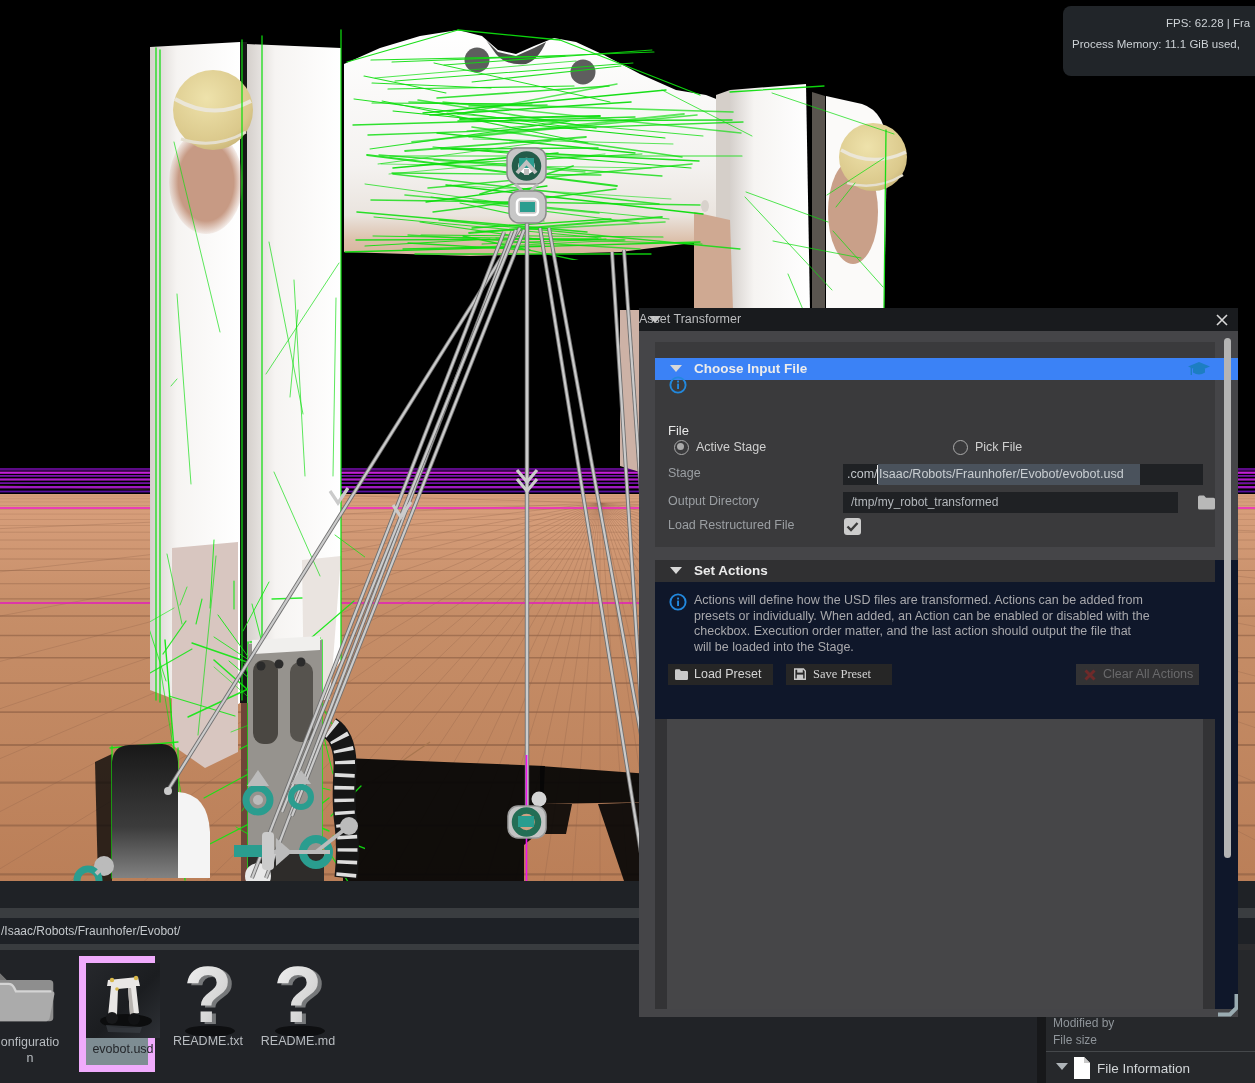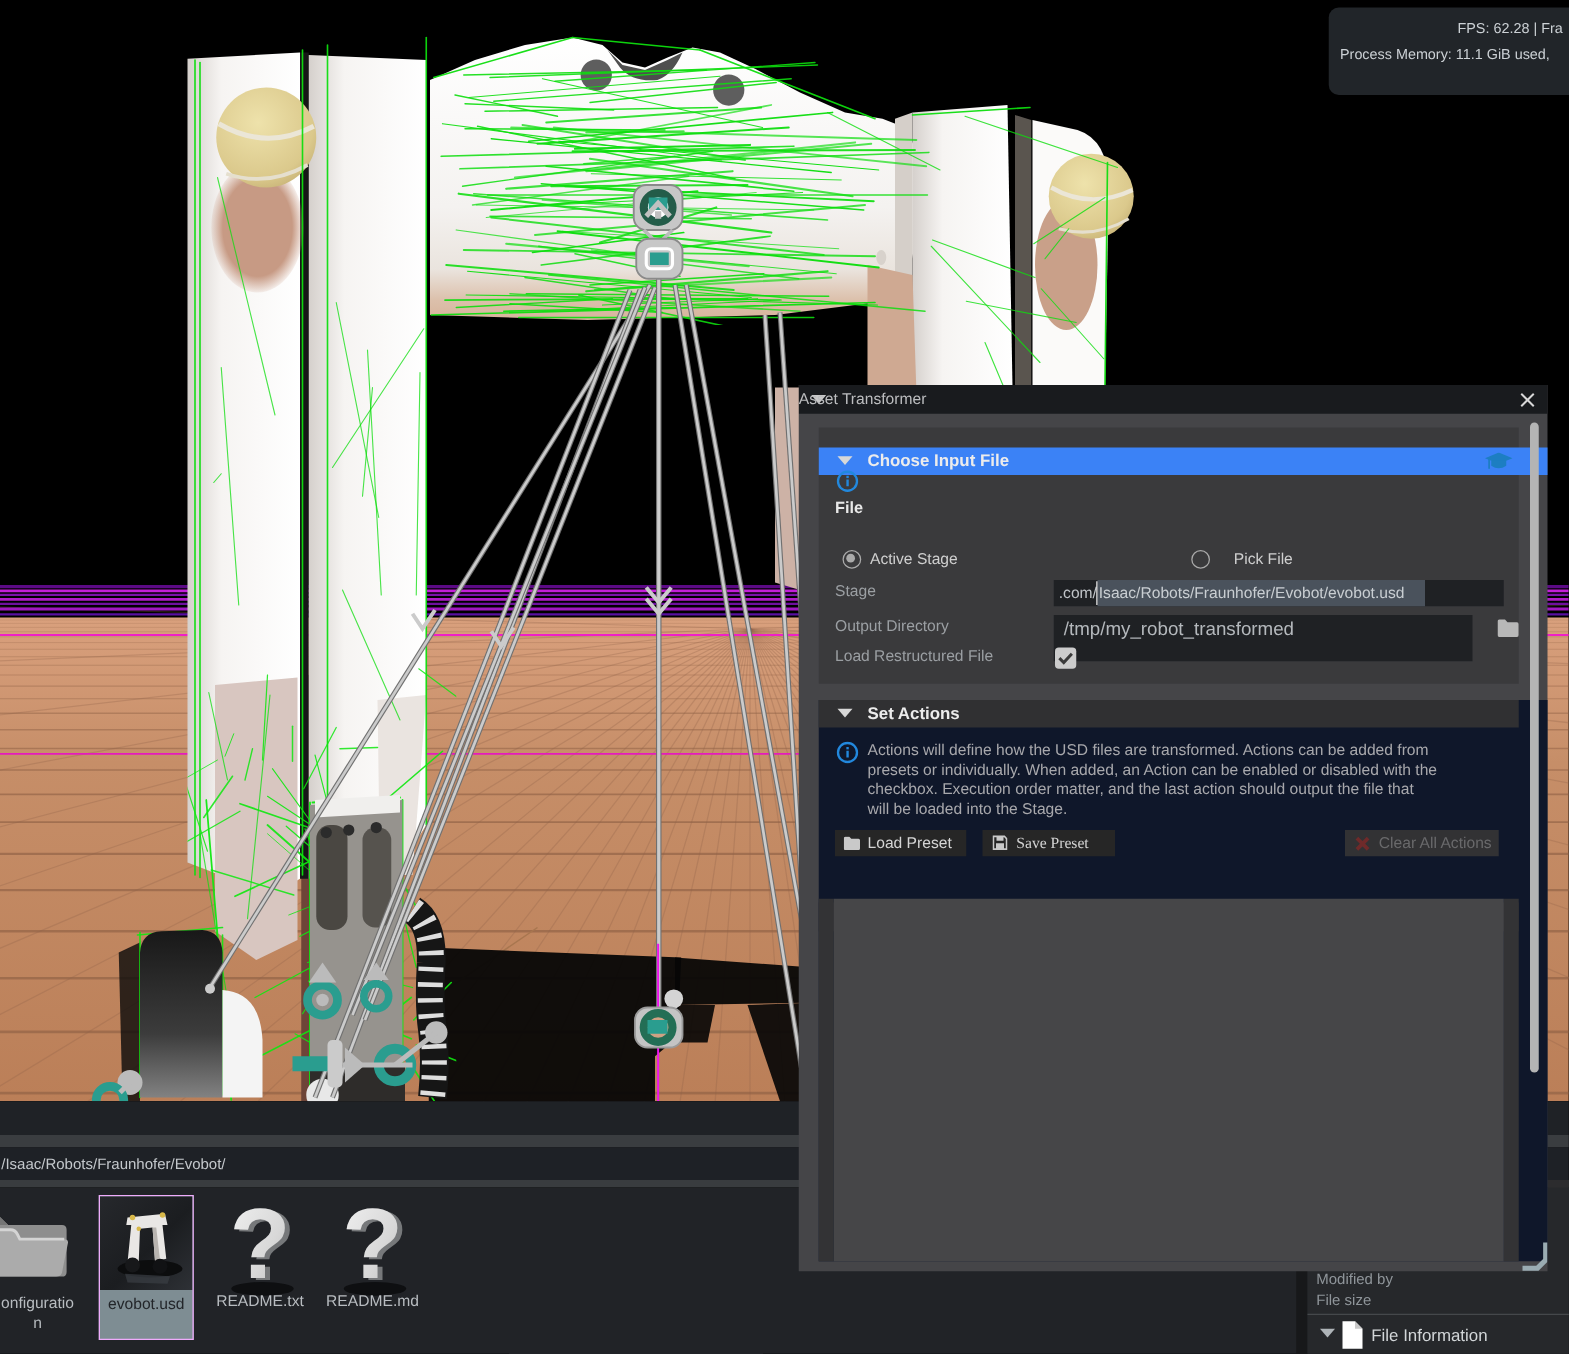--- a/index.html
+++ b/index.html
@@ -441,21 +441,21 @@
 <div class="abs" style="left:0;top:950px;width:1255px;height:133px;background:#212327"></div>
 
 <div class="abs" style="left:-30px;top:967px;"><svg width="88" height="58" viewBox="0 0 92 62">
  <path d="M 4 10 Q 4 6 8 6 L 30 6 L 38 14 L 84 14 Q 88 14 88 18 L 88 54 Q 88 58 84 58 L 8 58 Q 4 58 4 54 Z" fill="#8e8e8e"></path>
  <path d="M 30 6 L 38 14 L 30 14 Z" fill="#757575"></path>
  <path d="M 2 22 Q 2 18 6 18 L 40 18 Q 44 18 46 22 L 48 26 L 86 26 Q 90 26 89 30 L 84 55 Q 83 58 79 58 L 8 58 Q 4 58 4 54 Z" fill="#ababab"></path>
  <path d="M 2 22 Q 2 18 6 18 L 40 18 Q 44 18 46 22 L 48 26 L 86 26" fill="none" stroke="#d4d4d4" stroke-width="2.5"></path>
 </svg></div>
 <div class="abs" style="left:-22px;top:1034px;width:104px;color:#b8bcc0;font-size:12.5px;text-align:center;line-height:16px">onfiguratio<br>n</div>
 
-<div class="abs" style="left:79px;top:956px;width:76px;height:116px;background:#7e8d93;border:1px solid #f0abfc;">
+<div class="abs" style="left:79px;top:956px;width:76px;height:116px;background:#7e8d93;border:7px solid #f0abfc;">
   <div class="abs" style="left:0px;top:0px;width:74px;height:75px;"><svg width="74" height="75">
   <defs>
           <linearGradient id="thg" x1="0" y1="0" x2="1" y2="1">
     <stop offset="0" stop-color="#26282c"></stop>
             <stop offset="0.55" stop-color="#1b1d20"></stop>
             <stop offset="1" stop-color="#2e3136"></stop>
   </linearGradient>
         </defs>
   <rect width="74" height="75" fill="url(#thg)"></rect>
   <ellipse cx="40" cy="58" rx="26" ry="7" fill="#0c0d0e"></ellipse>
@@ -529,36 +529,36 @@
         <path d="M 11 0 L 22 4.5 L 11 9 L 0 4.5 Z" fill="#1d7ec2"></path>
         <path d="M 5 6.5 L 5 10.5 Q 11 14.5 17 10.5 L 17 6.5 Z" fill="#1d7ec2"></path>
         <rect x="2.6" y="5" width="1.4" height="8" fill="#1d7ec2"></rect>
       </svg>
     </div>
     <svg class="abs" style="left:14px;top:34px" width="18" height="18">
         <circle cx="9" cy="9" r="7.6" fill="none" stroke="#2288dd" stroke-width="1.9"></circle>
         <rect x="8.1" y="7.6" width="1.9" height="5.4" fill="#2288dd"></rect>
         <rect x="8.1" y="4.6" width="1.9" height="1.9" fill="#2288dd"></rect>
       </svg>
-    <div class="abs" style="left:13px;top:56px;color:#e8e8e8;font-size:13px;font-weight:bold;">File</div>
+    <div class="abs" style="left:13px;top:81px;color:#e8e8e8;font-size:13px;font-weight:normal;">File</div>
     <div class="abs" style="left:19px;top:98px;width:15px;height:15px;border-radius:50%;border:1.6px solid #aaaaaa;">
         <div class="abs" style="left:2.4px;top:2.4px;width:7px;height:7px;border-radius:50%;background:#aaaaaa;"></div>
       </div>
     <div class="abs" style="left:41px;top:98px;color:#cfcfcf;font-size:12.5px;">Active Stage</div>
     <div class="abs" style="left:298px;top:98px;width:15px;height:15px;border-radius:50%;border:1.6px solid #aaaaaa;"></div>
-    <div class="abs" style="left:320px;top:98px;color:#cfcfcf;font-size:12.5px;margin-left:12px;">Pick File</div>
+    <div class="abs" style="left:320px;top:98px;color:#cfcfcf;font-size:12.5px;">Pick File</div>
     <div class="abs" style="left:13px;top:124px;color:#9b9fa3;font-size:12.5px;">Stage</div>
     <div class="abs" style="left:188px;top:122px;width:360px;height:21px;background:#1f2124;color:#c0c4c8;font-size:12.5px;">
       <span class="abs" style="left:35px;top:0px;width:262px;height:21px;background:#4a525c;"></span>
       <span class="abs" style="left:4px;top:3px;">.com/</span>
       <span class="abs" style="left:36px;top:3px;color:#c9ced2;">Isaac/Robots/Fraunhofer/Evobot/evobot.usd</span>
       <span class="abs" style="left:34px;top:1px;width:1.4px;height:19px;background:#e8e8e8;"></span>
     </div>
     <div class="abs" style="left:13px;top:152px;color:#9b9fa3;font-size:12.5px;">Output Directory</div>
-    <div class="abs" style="left:188px;top:150px;width:335px;height:37px;background:#1f2124;color:#b4b8bc;font-size:15px;">
+    <div class="abs" style="left:188px;top:150px;width:335px;height:21px;background:#1f2124;color:#b4b8bc;font-size:12px;">
         <span class="abs" style="left:8px;top:3px;">/tmp/my_robot_transformed</span>
       </div>
     <svg class="abs" style="left:543px;top:153px" width="17" height="15">
         <path d="M 0 2 Q 0 0.5 1.5 0.5 L 6 0.5 L 8 2.8 L 15.5 2.8 Q 17 2.8 17 4.3 L 17 13 Q 17 14.5 15.5 14.5 L 1.5 14.5 Q 0 14.5 0 13 Z" fill="#b8b8b8"></path>
       </svg>
     <div class="abs" style="left:13px;top:176px;color:#9b9fa3;font-size:12.5px;">Load Restructured File</div>
     <div class="abs" style="left:189px;top:176px;width:17px;height:17px;background:#cccccc;border-radius:3px;"><svg width="17" height="17">
           <path d="M 3.5 8.5 L 7 12 L 13.5 5" fill="none" stroke="#3a3a3a" stroke-width="2.4"></path>
         </svg></div>
   </div>

